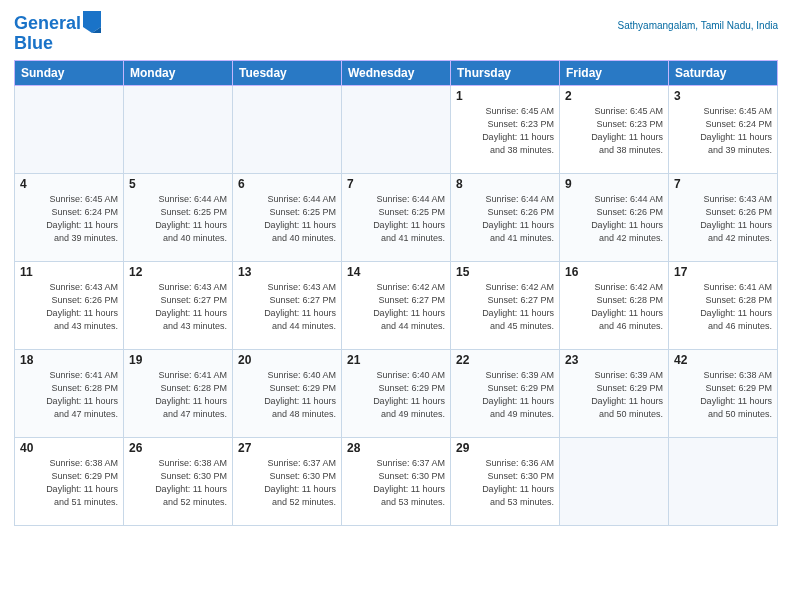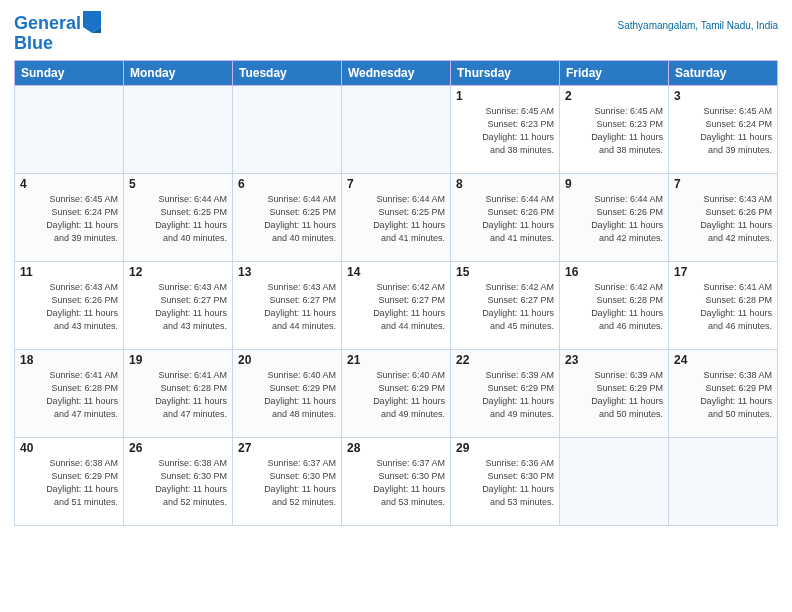--- a/index.html
+++ b/index.html
@@ -305,21 +305,21 @@
 and 49 minutes.</div>
           </td>
           <td>
             <span class="day-number">23</span>
             <div class="day-info" style="white-space: pre-line;">Sunrise: 6:39 AM
 Sunset: 6:29 PM
 Daylight: 11 hours
 and 50 minutes.</div>
           </td>
           <td>
-            <span class="day-number">24</span>
+            <span class="day-number">42</span>
             <div class="day-info" style="white-space: pre-line;">Sunrise: 6:38 AM
 Sunset: 6:29 PM
 Daylight: 11 hours
 and 50 minutes.</div>
           </td>
         </tr>
         <tr>
           <td>
             <span class="day-number">40</span>
             <div class="day-info" style="white-space: pre-line;">Sunrise: 6:38 AM

